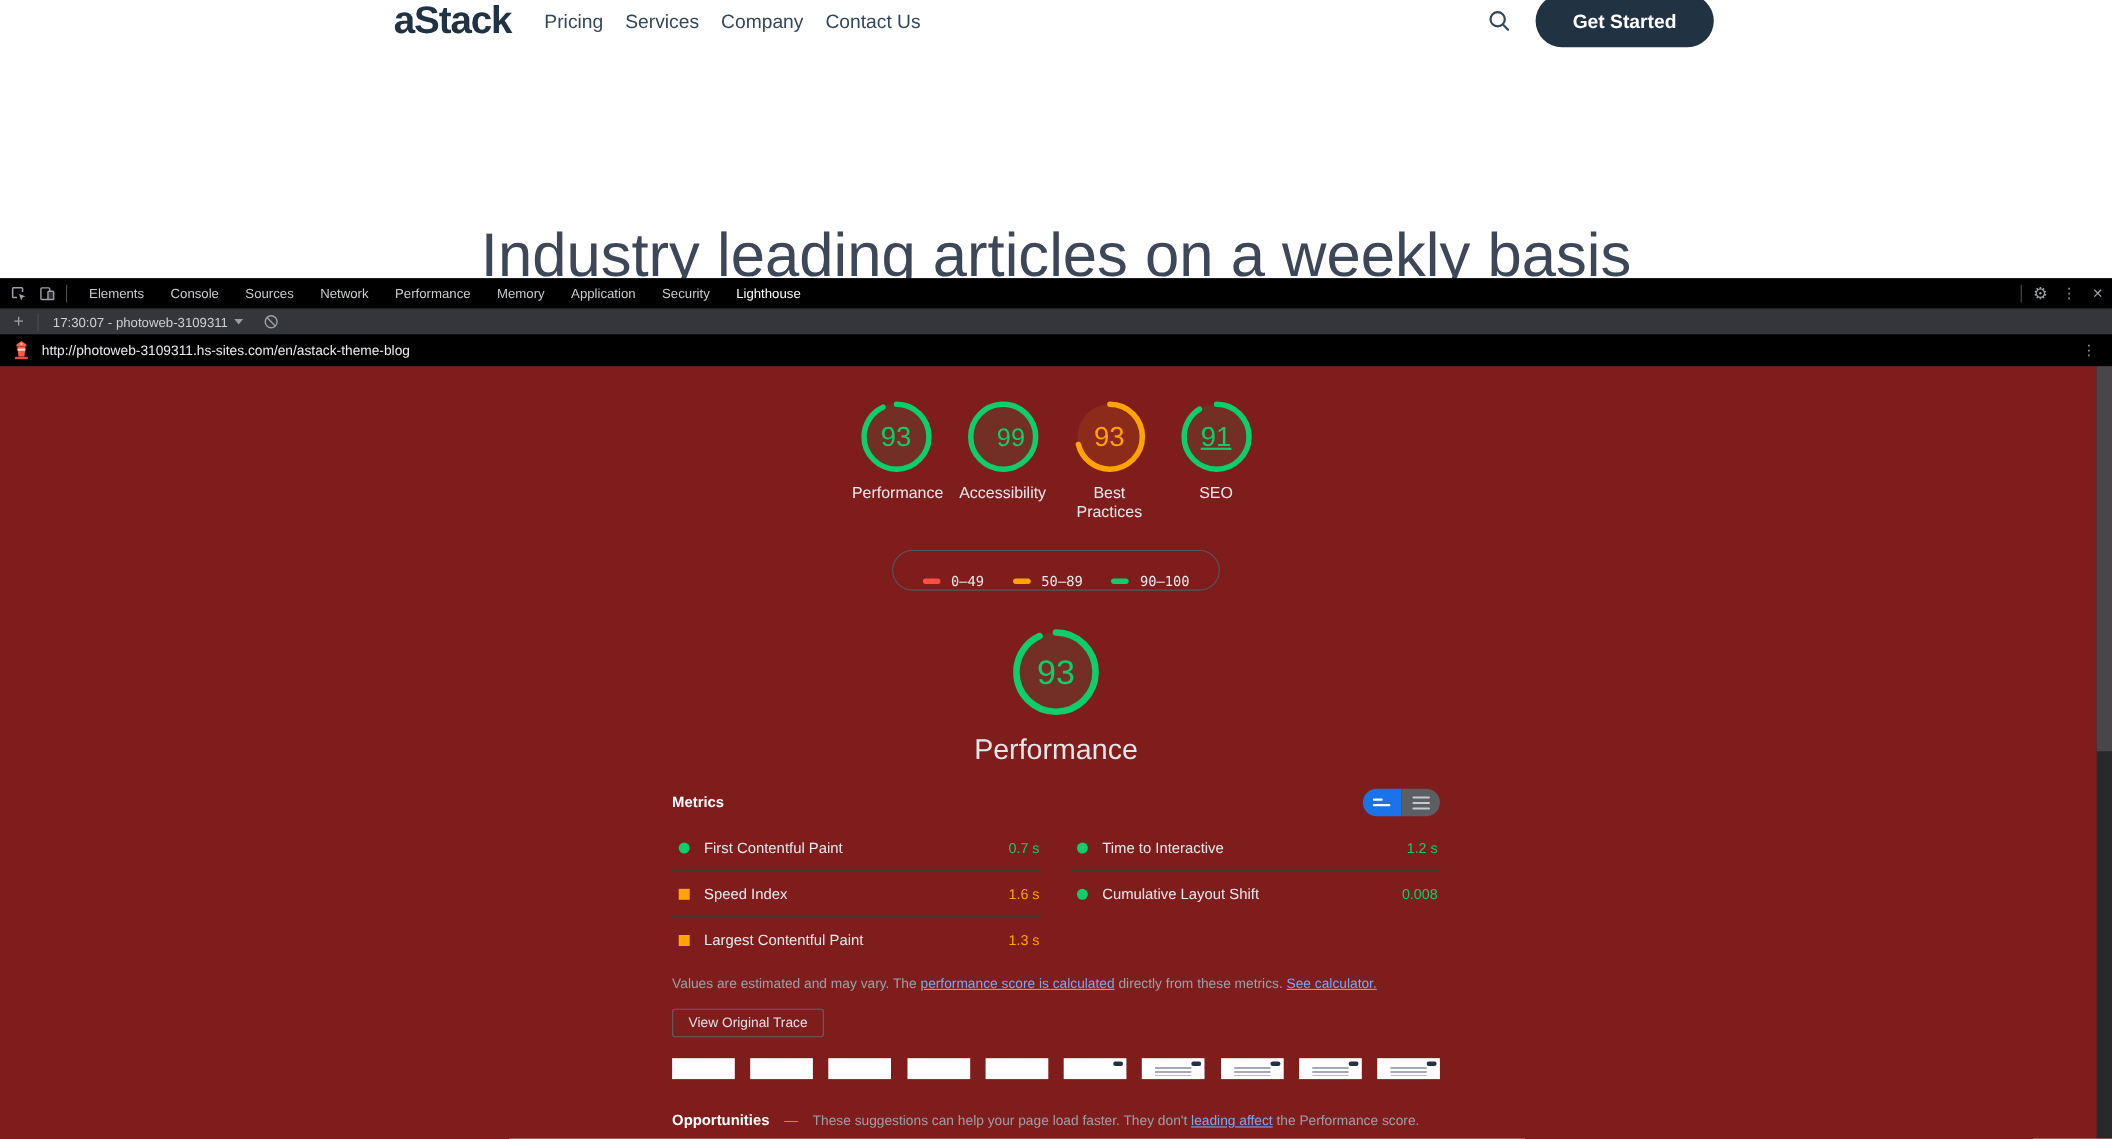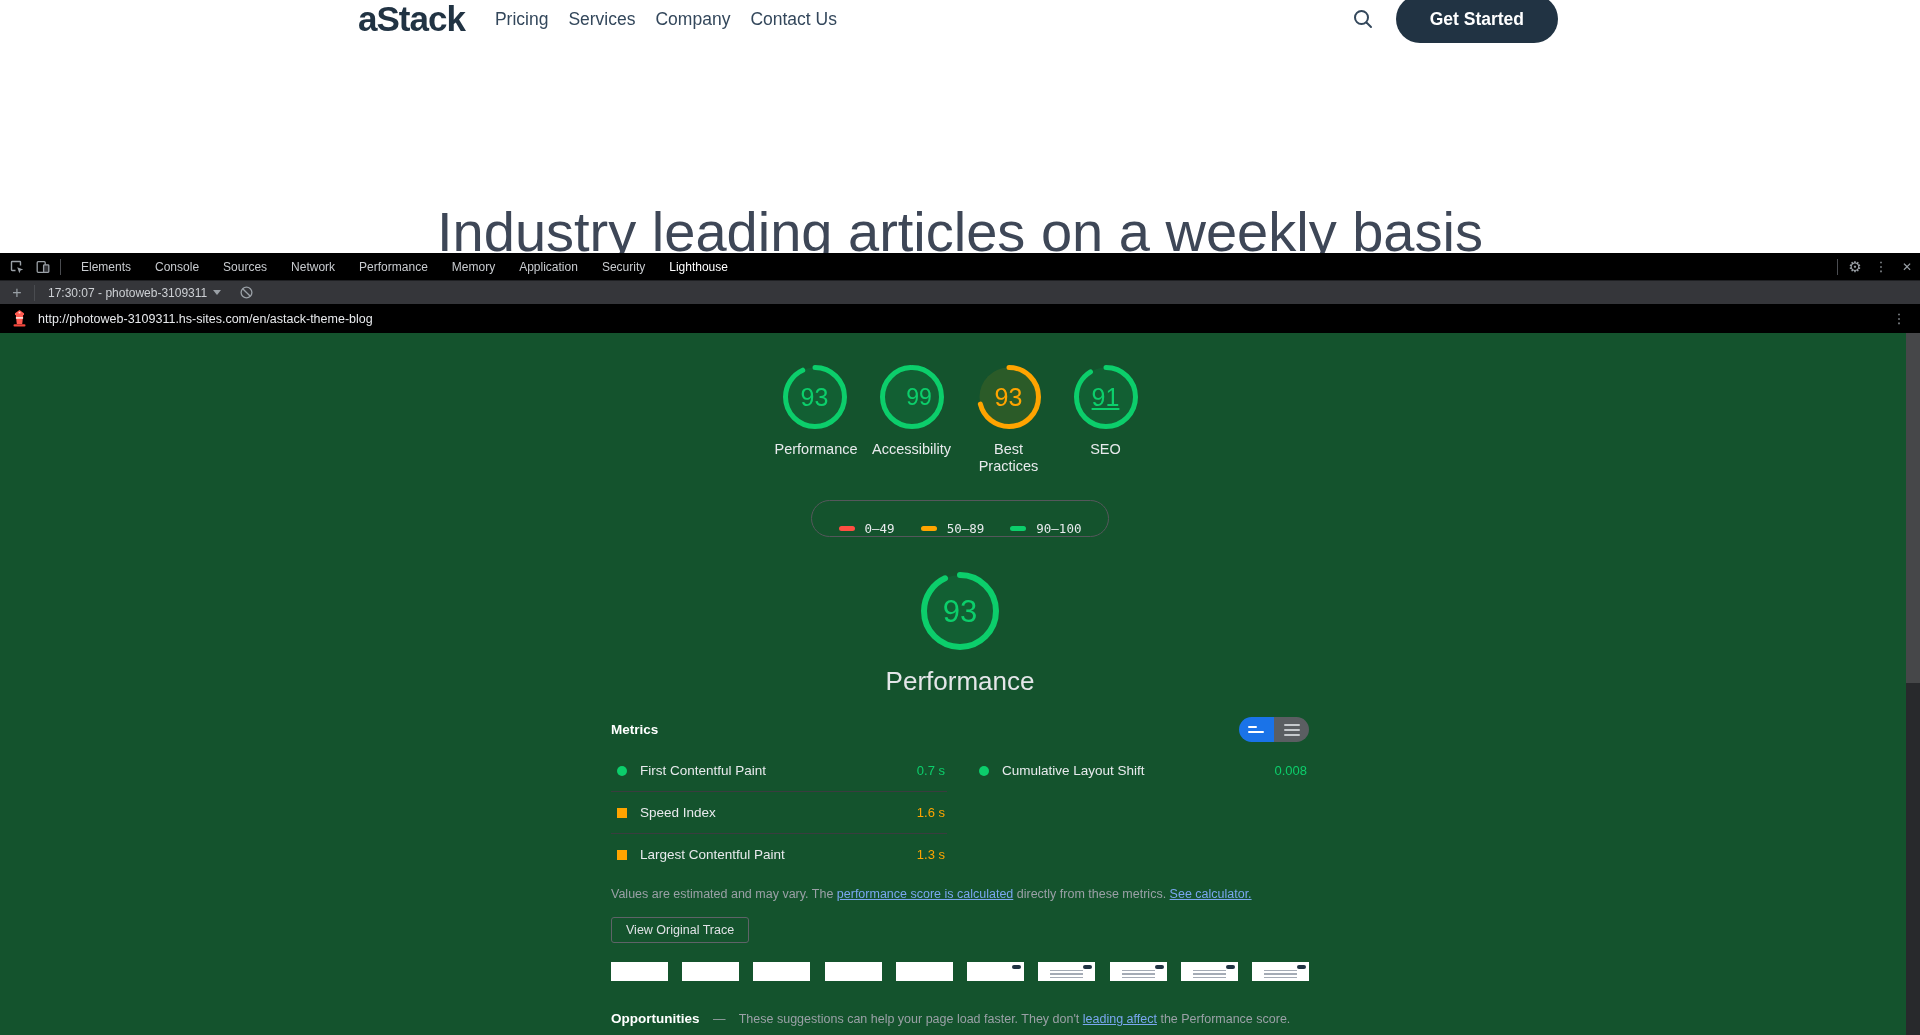--- a/index.html
+++ b/index.html
@@ -28,21 +28,21 @@
 
   .dt-row2{height:23px;background:#35363a;display:flex;align-items:center;padding-left:4px}
   .dt-select{display:flex;align-items:center;margin-left:9px;color:#cdd0d4;cursor:pointer}
   .dt-select-label{display:inline-block;max-width:163px;overflow:hidden;white-space:nowrap}
   .dd-arrow{width:0;height:0;border-left:4px solid transparent;border-right:4px solid transparent;border-top:5px solid #9aa0a6;margin-left:6px}
   .block-btn{margin-left:12px}
 
   .dt-urlbar{height:29px;background:#000;display:flex;align-items:center;padding:0 8px 0 13px;color:#e8eaed;font-size:12.5px}
   .dt-url{margin-left:12px}
 
-  .dt-content{position:relative;height:702px;background:#14532d;overflow:hidden}
+  .dt-content{position:relative;height:702px;background:#7f1d1d;overflow:hidden}
   .scrollbar-track{position:absolute;top:0;right:0;width:14px;height:100%;background:#28292c}
   .scrollbar-thumb{position:absolute;top:0;left:0;width:14px;height:350px;background:#464749}
 
   
   .scores-row{display:flex;justify-content:center;padding-top:31px}
   .gauge{display:flex;flex-direction:column;align-items:center;width:97px}
   .gauge-circle{position:relative;display:flex;align-items:center;justify-content:center}
   .gauge-circle svg{position:absolute;top:0;left:0}
   .gauge-num{position:relative;font-weight:400;line-height:1}
   .gauge-label{margin-top:11px;font-size:14.5px;line-height:17px;color:#e8eaed;text-align:center;max-width:80px}
@@ -279,20 +279,25 @@
      </div>
             <div class="metric-row">
        <span class="m-icon average"></span>
        <span class="m-label">Largest Contentful Paint</span>
        <span class="m-value average">1.3 s</span>
      </div>
           </div>
         <div class="metric-col">
             <div class="metric-row">
        <span class="m-icon pass"></span>
+       <span class="m-label">Time to Interactive</span>
+       <span class="m-value pass">1.2 s</span>
+     </div>
+            <div class="metric-row">
+       <span class="m-icon pass"></span>
        <span class="m-label">Cumulative Layout Shift</span>
        <span class="m-value pass">0.008</span>
      </div>
           </div>
       </div>
 
       <p class="disclaimer"><span>Values are estimated and may vary. The </span><a>performance score is calculated</a><span> directly from these metrics. </span><a>See calculator.</a></p>
 
       <button class="trace-button">View Original Trace</button>
 

